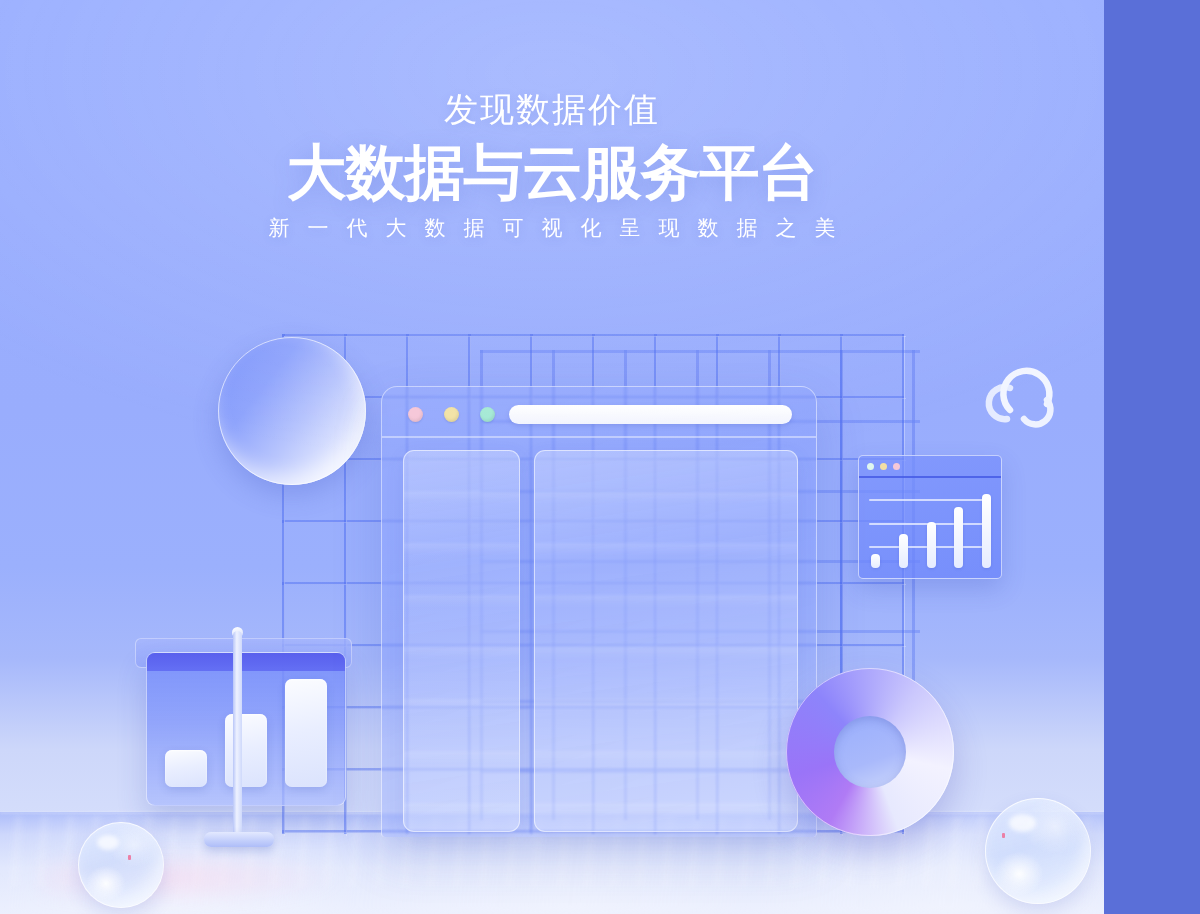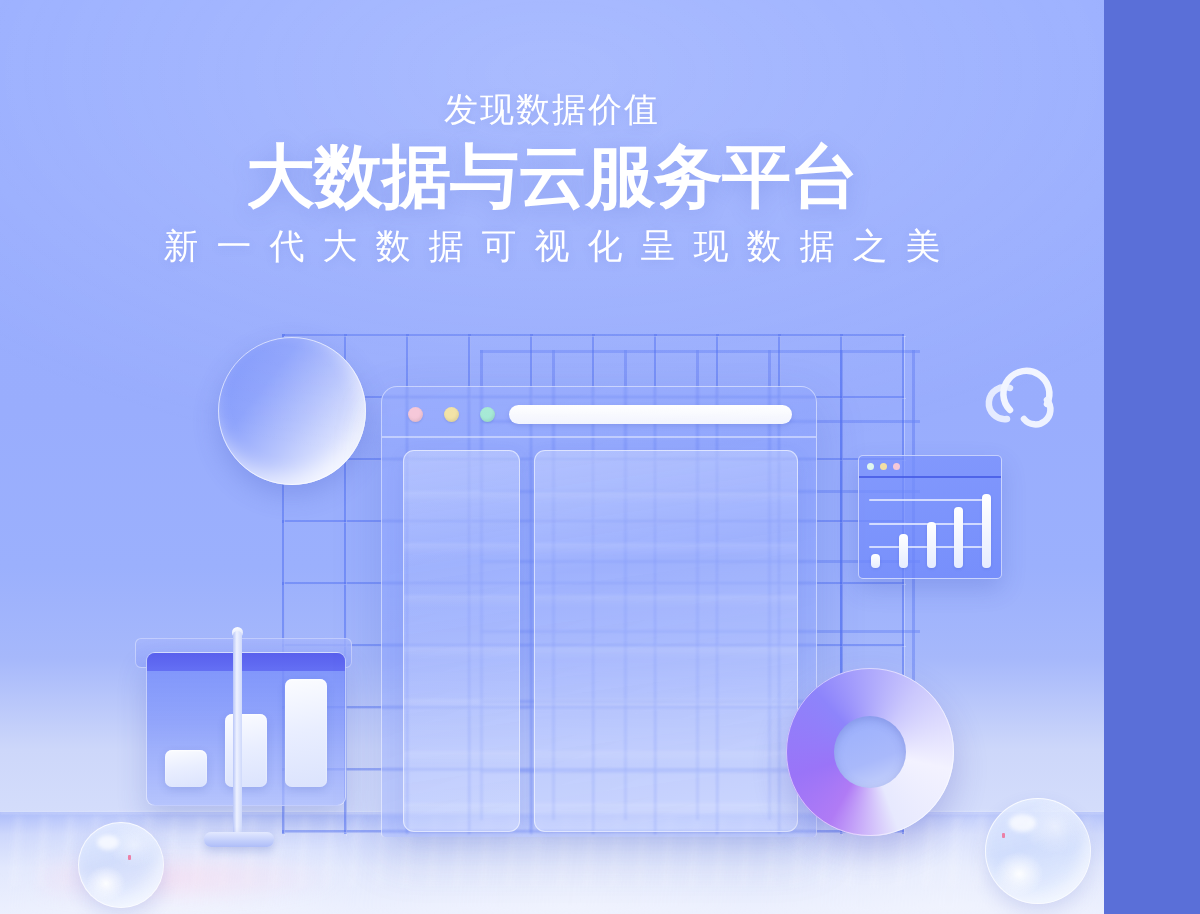--- a/index.html
+++ b/index.html
@@ -330,30 +330,30 @@
   .eyebrow {
     font-size: 34px;
     color: #ffffff;
     letter-spacing: 2px;
     line-height: 1.25;
     font-weight: 400;
     text-shadow: 0 2px 10px rgba(70,90,190,0.18);
   }
   .headline {
     margin-top: 10px;
-    font-size: 69px;
+    font-size: 60px;
     line-height: 1.05;
     font-weight: 700;
     color: #ffffff;
     letter-spacing: -1px;
     text-shadow: 0 4px 22px rgba(60,80,190,0.22);
   }
   .subline {
     margin-top: 10px;
-    font-size: 35px;
+    font-size: 21px;
     font-weight: 400;
     color: #ffffff;
     letter-spacing: 18px;
     text-indent: 18px;
     text-shadow: 0 2px 10px rgba(70,90,190,0.18);
   }
 </style>
 </head>
 <body>
 

